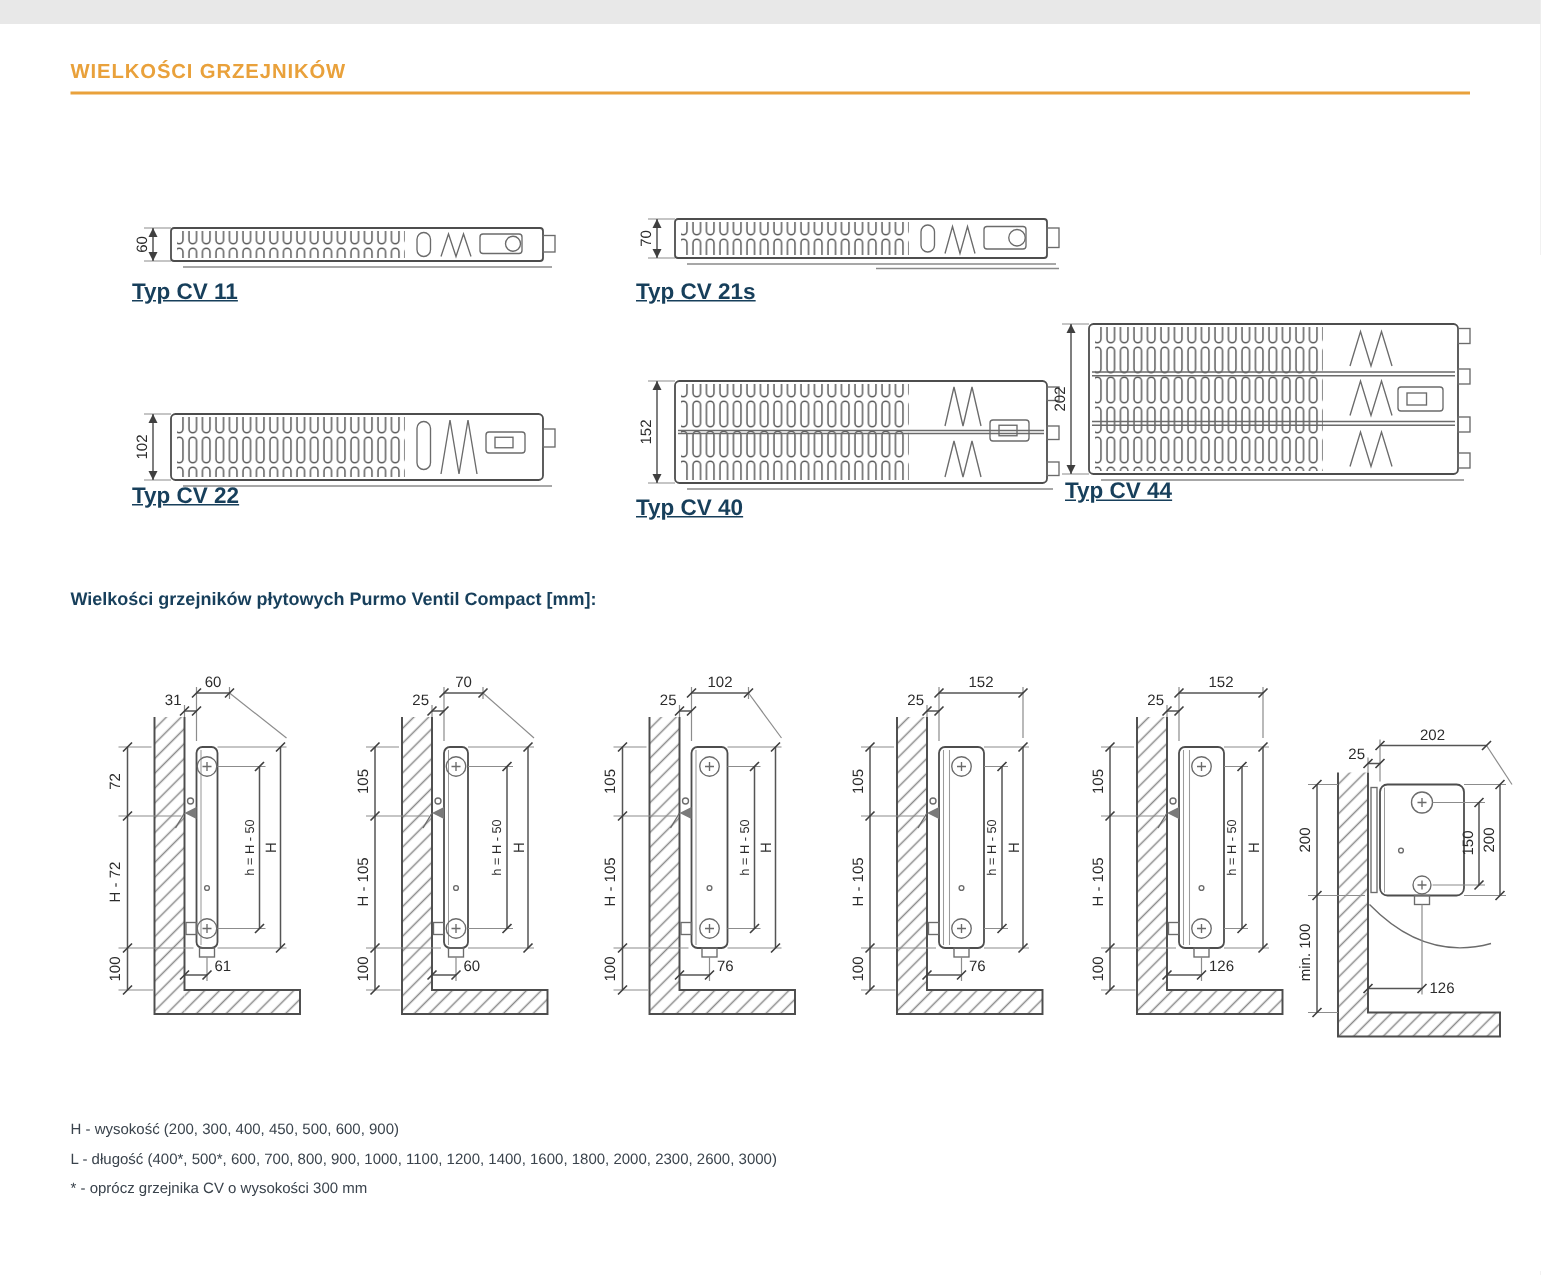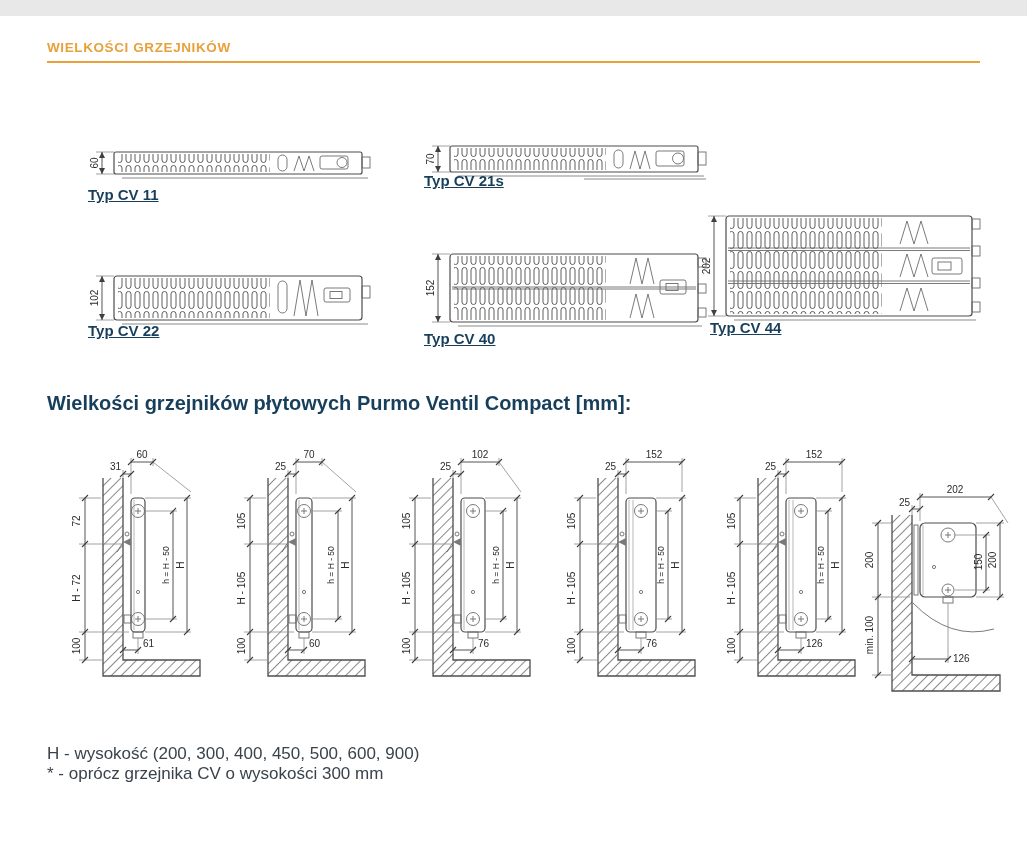--- a/index.html
+++ b/index.html
@@ -2,23 +2,23 @@
 <html><head>
 <meta charset="utf-8">
 <style>
   html,body{margin:0;padding:0;background:#e8e8e8;}
   #page{position:relative;width:1027px;height:850px;background:#ffffff;
         font-family:"Liberation Sans",sans-serif;overflow:hidden;margin:16px auto;}
   .hdr-title{position:absolute;left:47px;top:24px;font-size:13.5px;font-weight:bold;
              letter-spacing:.6px;color:#E9A13B;}
   .hdr-rule{position:absolute;left:47px;top:45px;width:933px;height:2px;background:#E9A13B;}
   .typ-label{position:absolute;font-size:15px;font-weight:bold;color:#173F5B;text-decoration:underline;}
-  .sec-title{position:absolute;left:47px;top:376px;font-size:20px;font-weight:bold;color:#173F5B;}
+  .sec-title{position:absolute;left:47px;top:376px;font-size:12px;font-weight:bold;color:#173F5B;}
   .legend{position:absolute;left:47px;top:728px;}
-  .legend-line{font-size:17px;color:#3A434C;line-height:19.5px;}
+  .legend-line{font-size:10px;color:#3A434C;line-height:19.5px;}
   svg{position:absolute;overflow:visible;}
   svg text{font-family:"Liberation Sans",sans-serif;}
   .outline{stroke:#4d4d4d;stroke-width:1.3;fill:none;}
   .body-rect{stroke:#4d4d4d;stroke-width:1.2;fill:#ffffff;}
   .thin{stroke:#6b6b6b;stroke-width:.9;fill:none;}
   .inner{stroke:#9a9a9a;stroke-width:.7;fill:none;}
   .dim{stroke:#555;stroke-width:1;fill:none;}
   .ext{stroke:#8c8c8c;stroke-width:.8;fill:none;}
   .tick{stroke:#3f3f3f;stroke-width:1.1;fill:none;}
   .dlab{font-size:10px;fill:#2b2b2b;}
@@ -75,21 +75,21 @@
     <text class="dlab" x="10" y="21" text-anchor="middle" transform="rotate(-90 10 21)">70</text>
     <rect class="body-rect" x="26" y="8" width="248" height="26" rx="2"></rect>
     <rect class="fins" x="30" y="10" width="152" height="22"></rect>
     <rect class="thin" x="190" y="12" width="9" height="18" rx="4.5" fill="#fff"></rect>
     <path class="thin" d="M206 31 L211 13 L216 31 L221 13 L226 31"></path>
     <rect class="thin" x="232" y="13" width="28" height="15" rx="2" fill="#fff"></rect>
     <circle class="thin" cx="254" cy="20.5" r="5.5" fill="#fff"></circle>
     <rect class="thin" x="274" y="14" width="8" height="13" fill="#fff"></rect>
     <path class="shadow" d="M34 38 H280 M160 41 H282"></path>
   </svg>
-  <div class="typ-label" style="left:424px;top:156px">Typ CV 21s</div>
+  <div class="typ-label" style="left:424px;top:170px">Typ CV 21s</div>
 
   <svg style="left:88px;top:254px" width="300" height="66" viewBox="0 0 300 66">
     <path class="ext" d="M8 6 H26 M8 50 H26"></path>
     <path class="dim" d="M14 6 V50"></path>
     <polygon class="arrow" points="14,6 11,12 17,12"></polygon>
     <polygon class="arrow" points="14,50 11,44 17,44"></polygon>
     <text class="dlab" x="10" y="28" text-anchor="middle" transform="rotate(-90 10 28)">102</text>
     <rect class="body-rect" x="26" y="6" width="248" height="44" rx="3"></rect>
     <rect class="fins" x="30" y="8" width="152" height="40"></rect>
     <rect class="thin" x="190" y="11" width="9" height="32" rx="4.5" fill="#fff"></rect>
@@ -312,16 +312,17 @@
     <text class="dlab" x="60" y="35" text-anchor="end">25</text>
     <text class="dlab" x="23" y="89" text-anchor="middle" transform="rotate(-90 23 89)">200</text>
     <text class="dlab" x="23" y="164" text-anchor="middle" transform="rotate(-90 23 164)">min. 100</text>
     <text class="dlab" x="132" y="91" text-anchor="middle" transform="rotate(-90 132 91)">150</text>
     <text class="dlab" x="146" y="89" text-anchor="middle" transform="rotate(-90 146 89)">200</text>
     <text class="dlab" x="103" y="191" text-anchor="start">126</text>
   </svg>
 
   <div class="legend">
     <div class="legend-line">H - wysokość (200, 300, 400, 450, 500, 600, 900)</div>
+    <div class="legend-line">L - długość (400*, 500*, 600, 700, 800, 900, 1000, 1100, 1200, 1400, 1600, 1800, 2000, 2300, 2600, 3000)</div>
     <div class="legend-line">* - oprócz grzejnika CV o wysokości 300 mm</div>
   </div>
 
 </div>
 
 </body></html>

